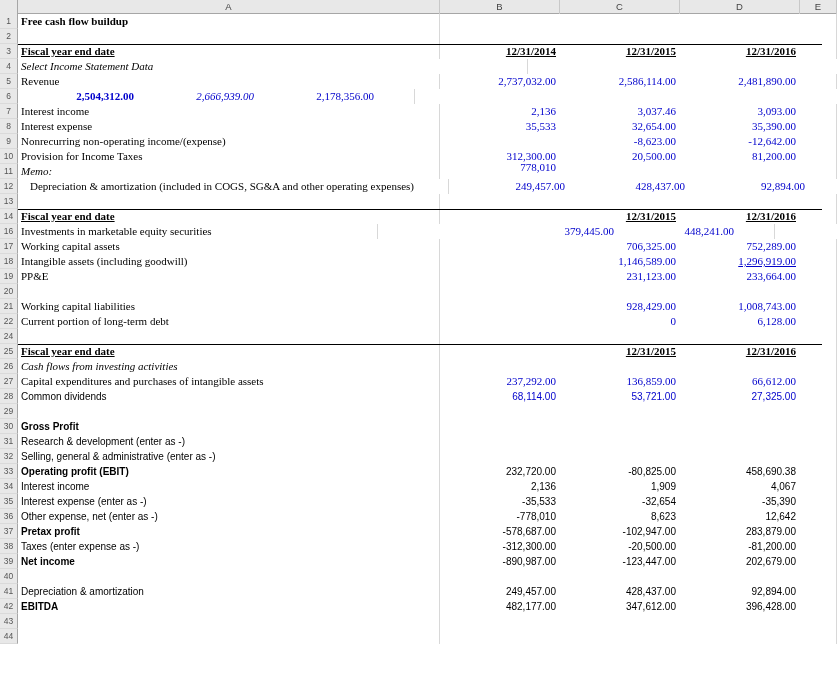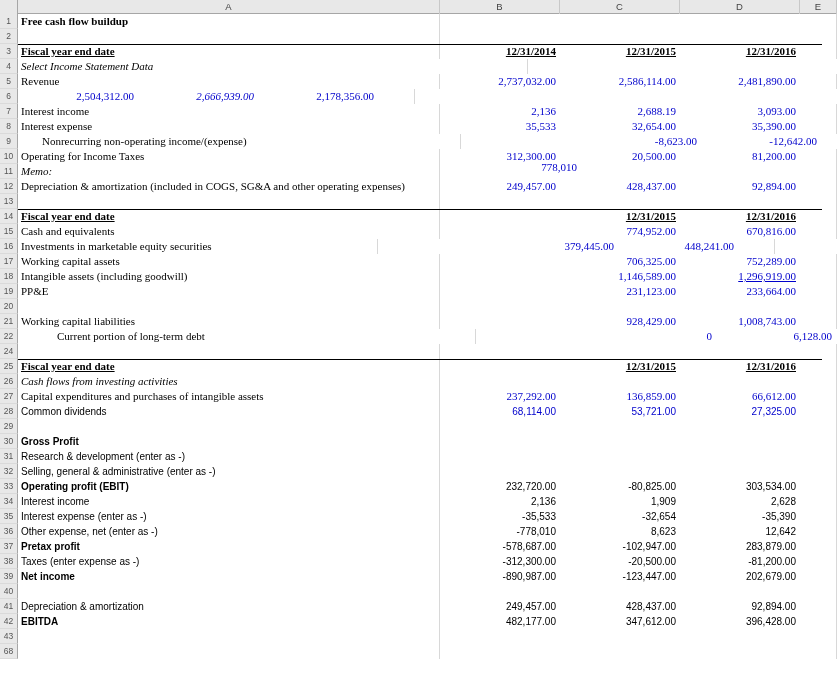--- a/index.html
+++ b/index.html
@@ -95,68 +95,68 @@
       <div class="row serif">
         <div class="gut">5</div>
         <div class="cell a " style="width: 422px;">Revenue</div>
         <div class="cell val blue" style="width: 120px;">2,737,032.00</div>
         <div class="cell val blue" style="width: 120px;">2,586,114.00</div>
         <div class="cell val blue" style="width: 120px;">2,481,890.00</div>
         <div class="cell e" style="width: 37px;"></div>
       </div>
       <div class="row serif">
         <div class="gut">6</div>
-        <div class="cell val blue" style="width: 120px;">2,504,312.00</div>
+        <div class="cell val blue" style="width: 120px; font-weight: bold;">2,504,312.00</div>
         <div class="cell val blue" style="width: 120px; font-style: italic;">2,666,939.00</div>
         <div class="cell val blue" style="width: 120px;">2,178,356.00</div>
         <div class="cell e" style="width: 37px;"></div>
       </div>
       <div class="row serif">
         <div class="gut">7</div>
         <div class="cell a " style="width: 422px;">Interest income</div>
         <div class="cell val blue" style="width: 120px;">2,136</div>
-        <div class="cell val blue" style="width: 120px;">2,688.19</div>
+        <div class="cell val blue" style="width: 120px;">3,037.46</div>
         <div class="cell val blue" style="width: 120px;">3,093.00</div>
         <div class="cell e" style="width: 37px;"></div>
       </div>
       <div class="row serif">
         <div class="gut">8</div>
         <div class="cell a " style="width: 422px;">Interest expense</div>
         <div class="cell val blue" style="width: 120px;">35,533</div>
         <div class="cell val blue" style="width: 120px;">32,654.00</div>
         <div class="cell val blue" style="width: 120px;">35,390.00</div>
         <div class="cell e" style="width: 37px;"></div>
       </div>
       <div class="row serif">
         <div class="gut">9</div>
-        <div class="cell a " style="width: 422px; margin-left: 21px;">Nonrecurring non-operating income/(expense)</div>
+        <div class="cell a " style="width: 422px;">Nonrecurring non-operating income/(expense)</div>
         <div class="cell val blue" style="width: 120px; margin-top: 26px;">778,010</div>
         <div class="cell val blue" style="width: 120px;">-8,623.00</div>
         <div class="cell val blue" style="width: 120px;">-12,642.00</div>
         <div class="cell e" style="width: 37px;"></div>
       </div>
       <div class="row serif">
         <div class="gut">10</div>
-        <div class="cell a " style="width: 422px;">Operating for Income Taxes</div>
+        <div class="cell a " style="width: 422px;">Provision for Income Taxes</div>
         <div class="cell val blue" style="width: 120px;">312,300.00</div>
         <div class="cell val blue" style="width: 120px;">20,500.00</div>
         <div class="cell val blue" style="width: 120px;">81,200.00</div>
         <div class="cell e" style="width: 37px;"></div>
       </div>
       <div class="row serif">
         <div class="gut">11</div>
         <div class="cell a italic" style="width: 422px;">Memo:</div>
         <div class="cell val" style="width: 120px;"></div>
         <div class="cell val" style="width: 120px;"></div>
         <div class="cell val" style="width: 120px;"></div>
         <div class="cell e" style="width: 37px;"></div>
       </div>
       <div class="row serif">
         <div class="gut">12</div>
-        <div class="cell a " style="width: 422px;">Depreciation &amp; amortization (included in COGS, SG&amp;A and other operating expenses)</div>
+        <div class="cell a " style="width: 422px; margin-left: 9px;">Depreciation &amp; amortization (included in COGS, SG&amp;A and other operating expenses)</div>
         <div class="cell val blue" style="width: 120px;">249,457.00</div>
         <div class="cell val blue" style="width: 120px;">428,437.00</div>
         <div class="cell val blue" style="width: 120px;">92,894.00</div>
         <div class="cell e" style="width: 37px;"></div>
       </div>
       <div class="row serif">
         <div class="gut">13</div>
         <div class="cell a " style="width: 422px;"></div>
         <div class="cell val" style="width: 120px;"></div>
         <div class="cell val" style="width: 120px;"></div>
@@ -165,28 +165,20 @@
       </div>
       <div class="row serif topline">
         <div class="gut">14</div>
         <div class="cell a bold u" style="width: 422px;">Fiscal year end date</div>
         <div class="cell val" style="width: 120px;"></div>
         <div class="cell val bold u" style="width: 120px;">12/31/2015</div>
         <div class="cell val bold u" style="width: 120px;">12/31/2016</div>
         <div class="cell e" style="width: 37px;"></div>
       </div>
       <div class="row serif">
-        <div class="gut">15</div>
-        <div class="cell a " style="width: 422px;">Cash and equivalents</div>
-        <div class="cell val blue" style="width: 120px;"></div>
-        <div class="cell val blue" style="width: 120px;">774,952.00</div>
-        <div class="cell val blue" style="width: 120px;">670,816.00</div>
-        <div class="cell e" style="width: 37px;"></div>
-      </div>
-      <div class="row serif">
         <div class="gut">16</div>
         <div class="cell a " style="width: 360px;">Investments in marketable equity securities</div>
         <div class="cell val blue" style="width: 120px;"></div>
         <div class="cell val blue" style="width: 120px;">379,445.00</div>
         <div class="cell val blue" style="width: 120px;">448,241.00</div>
         <div class="cell e" style="width: 37px;"></div>
       </div>
       <div class="row serif">
         <div class="gut">17</div>
         <div class="cell a " style="width: 422px;">Working capital assets</div>
@@ -222,21 +214,21 @@
       <div class="row serif">
         <div class="gut">21</div>
         <div class="cell a " style="width: 422px;">Working capital liabilities</div>
         <div class="cell val blue" style="width: 120px;"></div>
         <div class="cell val blue" style="width: 120px;">928,429.00</div>
         <div class="cell val blue" style="width: 120px;">1,008,743.00</div>
         <div class="cell e" style="width: 37px;"></div>
       </div>
       <div class="row serif">
         <div class="gut">22</div>
-        <div class="cell a " style="width: 422px; margin-left: 36px;">Current portion of long-term debt</div>
+        <div class="cell a " style="width: 422px;">Current portion of long-term debt</div>
         <div class="cell val blue" style="width: 120px;"></div>
         <div class="cell val blue" style="width: 120px;">0</div>
         <div class="cell val blue" style="width: 120px;">6,128.00</div>
         <div class="cell e" style="width: 37px;"></div>
       </div>
       <div class="row serif">
         <div class="gut">24</div>
         <div class="cell a " style="width: 422px;"></div>
         <div class="cell val" style="width: 120px;"></div>
         <div class="cell val" style="width: 120px;"></div>
@@ -305,29 +297,29 @@
         <div class="cell val" style="width: 120px;"></div>
         <div class="cell val" style="width: 120px;"></div>
         <div class="cell val" style="width: 120px;"></div>
         <div class="cell e" style="width: 37px;"></div>
       </div>
       <div class="row sans">
         <div class="gut">33</div>
         <div class="cell a bold" style="width: 422px;">Operating profit (EBIT)</div>
         <div class="cell val" style="width: 120px;">232,720.00</div>
         <div class="cell val" style="width: 120px;">-80,825.00</div>
-        <div class="cell val" style="width: 120px;">303,534.00</div>
+        <div class="cell val" style="width: 120px;">458,690.38</div>
         <div class="cell e" style="width: 37px;"></div>
       </div>
       <div class="row sans">
         <div class="gut">34</div>
         <div class="cell a " style="width: 422px;">Interest income</div>
         <div class="cell val" style="width: 120px;">2,136</div>
         <div class="cell val" style="width: 120px;">1,909</div>
-        <div class="cell val" style="width: 120px;">2,628</div>
+        <div class="cell val" style="width: 120px;">4,067</div>
         <div class="cell e" style="width: 37px;"></div>
       </div>
       <div class="row sans">
         <div class="gut">35</div>
         <div class="cell a " style="width: 422px;">Interest expense (enter as -)</div>
         <div class="cell val" style="width: 120px;">-35,533</div>
         <div class="cell val" style="width: 120px;">-32,654</div>
         <div class="cell val" style="width: 120px;">-35,390</div>
         <div class="cell e" style="width: 37px;"></div>
       </div>
@@ -389,21 +381,21 @@
       </div>
       <div class="row serif">
         <div class="gut">43</div>
         <div class="cell a " style="width: 422px;"></div>
         <div class="cell val" style="width: 120px;"></div>
         <div class="cell val" style="width: 120px;"></div>
         <div class="cell val" style="width: 120px;"></div>
         <div class="cell e" style="width: 37px;"></div>
       </div>
       <div class="row serif">
-        <div class="gut">68</div>
+        <div class="gut">44</div>
         <div class="cell a " style="width: 422px;"></div>
         <div class="cell val" style="width: 120px;"></div>
         <div class="cell val" style="width: 120px;"></div>
         <div class="cell val" style="width: 120px;"></div>
         <div class="cell e" style="width: 37px;"></div>
       </div>
     </div>
 </div>
 
 </body></html>

